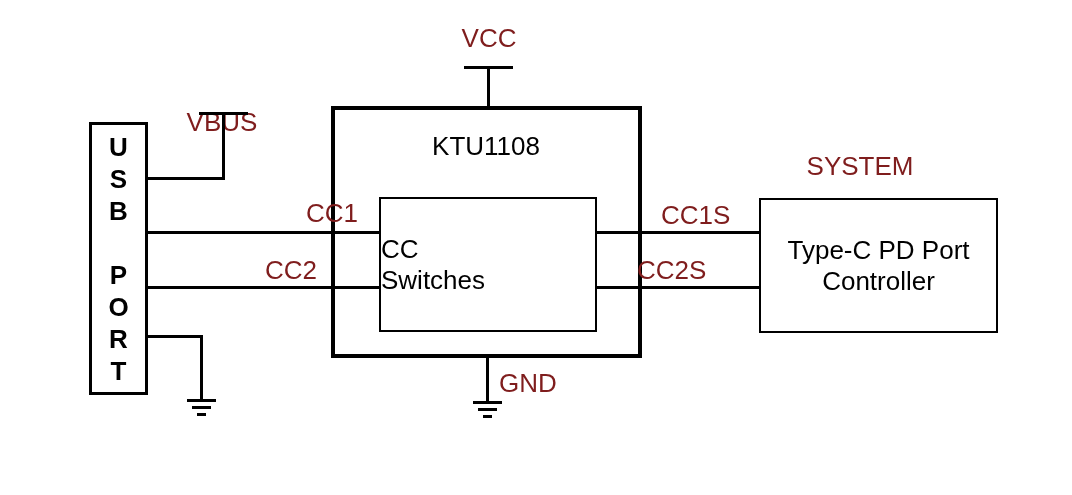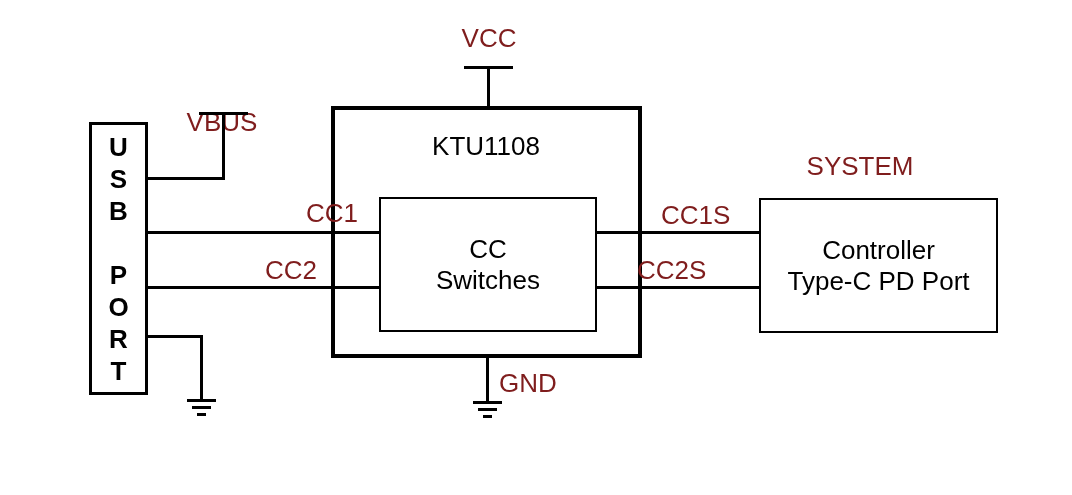--- a/index.html
+++ b/index.html
@@ -47,21 +47,21 @@
   .ktu-title {
     position: absolute;
     left: 486px; top: 133px;
     transform: translateX(-50%);
     font-size: 26px; font-weight: 400; line-height: 26px;
     white-space: nowrap;
   }
   .ccsw-box {
     left: 379px; top: 197px; width: 218px; height: 135px;
     display: flex; flex-direction: column;
-    justify-content: center; align-items: center;
+    justify-content: center; align-items: flex-start;
     font-size: 26px; line-height: 31px; text-align: center;
   }
   .ctrl-box {
     left: 759px; top: 198px; width: 239px; height: 135px;
     display: flex; flex-direction: column;
     justify-content: center; align-items: center;
     font-size: 26px; line-height: 31px; text-align: center;
   }
   .gnd-symbol { position: absolute; width: 29px; }
   .gnd-symbol .bar { background: #000000; height: 3px; margin: 0 auto 4px auto; }
@@ -107,22 +107,22 @@
   <div class="wire h" style="left:146px; top:286px; width:233px;"></div>
   <div class="label" style="left:265px; top:257px;">CC2</div>
 
   <div class="wire h" style="left:595px; top:231px; width:164px;"></div>
   <div class="label" style="left:661px; top:202px;">CC1S</div>
   <div class="wire h" style="left:595px; top:286px; width:164px;"></div>
   <div class="label" style="left:637px; top:257px;">CC2S</div>
 
   <div class="label centered" style="left:860px; top:153px;">SYSTEM</div>
   <div class="box ctrl-box">
+    <div>Type-C PD Port</div>
     <div>Controller</div>
-    <div>Type-C PD Port</div>
   </div>
 
   <div class="wire h" style="left:146px; top:335px; width:57px;"></div>
   <div class="wire v" style="left:200px; top:335px; height:66px;"></div>
   <div class="gnd-symbol" style="left:187px; top:399px;">
     <div class="bar b1"></div>
     <div class="bar b2"></div>
     <div class="bar b3"></div>
   </div>
 

